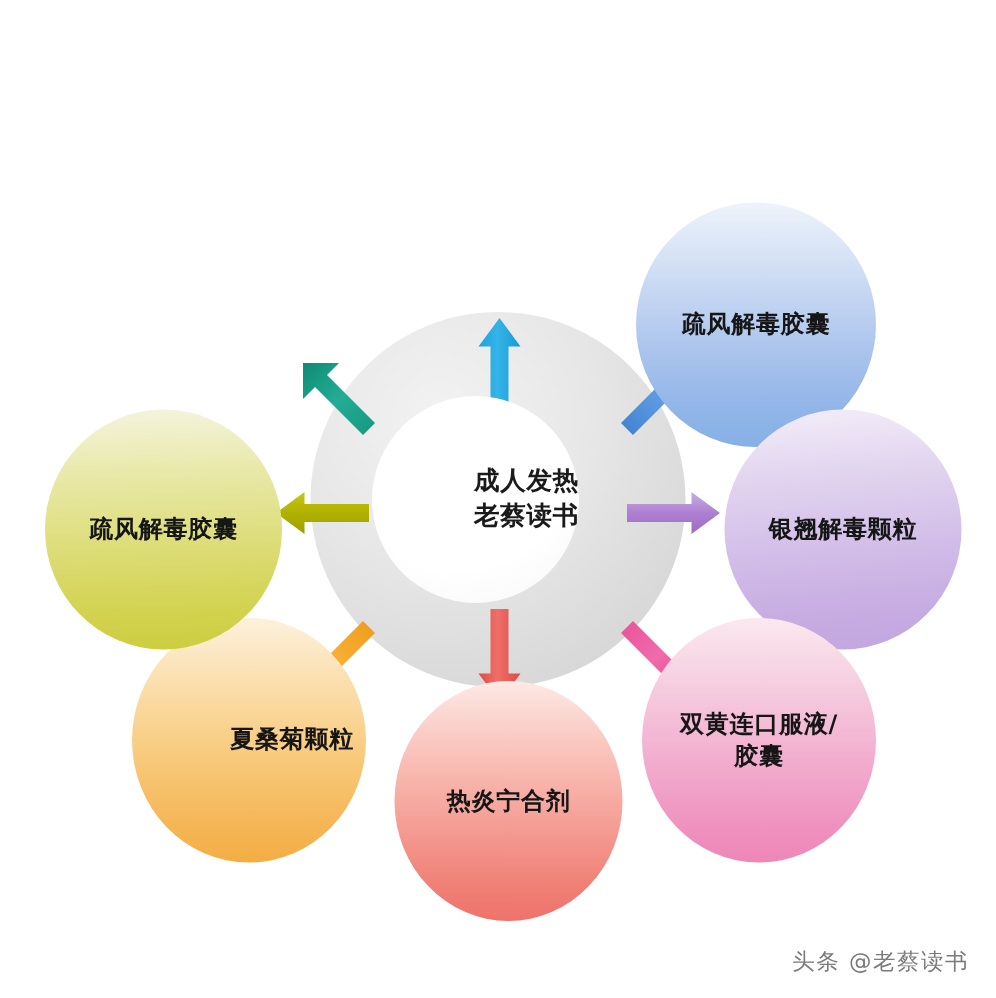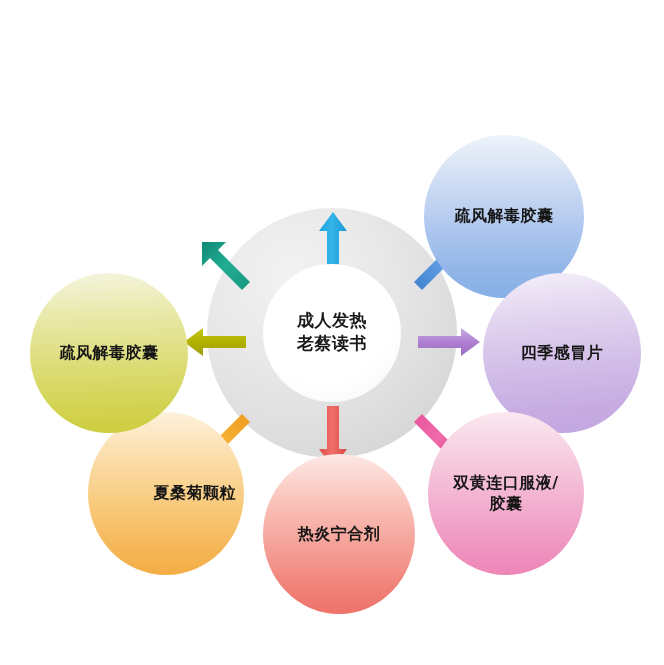--- a/index.html
+++ b/index.html
@@ -23,31 +23,30 @@
     position: absolute;
     left: 207px;
     top: 208px;
     width: 250px;
     height: 250px;
     border-radius: 50%;
     background: radial-gradient(circle at 35% 28%, #f2f2f2 0%, #e8e8e8 38%, #dcdcdc 68%, #cfcfcf 100%);
   }
   .hub-inner {
     position: absolute;
-    left: 263px;
+    left: 248px;
     top: 264px;
     width: 138px;
     height: 138px;
     border-radius: 50%;
     background: radial-gradient(circle at 42% 30%, #ffffff 0%, #ffffff 60%, #fafafa 82%, #f2f2f2 100%);
     display: flex;
     flex-direction: column;
-    align-items: center;
+    align-items: flex-end;
     justify-content: center;
-    font-family: Liberation Serif, serif;
   }
   .hub-line {
     font-size: 17px;
     font-weight: bold;
     color: #1a1a1a;
     line-height: 1.35;
     letter-spacing: 0.5px;
     white-space: nowrap;
   }
 
@@ -222,21 +221,21 @@
     <div class="hub-line">成人发热</div>
     <div class="hub-line">老蔡读书</div>
   </div>
 
 
   <div class="bubble b-topright">
     <span class="bubble-label">疏风解毒胶囊</span>
   </div>
 
   <div class="bubble b-right">
-    <span class="bubble-label">四季感冒片</span>
+    <span class="bubble-label">银翘解毒颗粒</span>
   </div>
 
   <div class="bubble b-bottomright">
     <span class="bubble-label">
       <span>双黄连口服液/</span><br>
       <span>胶囊</span>
     </span>
   </div>
 
   <div class="bubble b-bottom">
@@ -245,14 +244,15 @@
 
   <div class="bubble b-bottomleft">
     <span class="bubble-label">夏桑菊颗粒</span>
   </div>
 
   <div class="bubble b-left">
     <span class="bubble-label">疏风解毒胶囊</span>
   </div>
 
 
+  <div class="watermark">头条 @老蔡读书</div>
 
 </div>
 
 </body></html>

